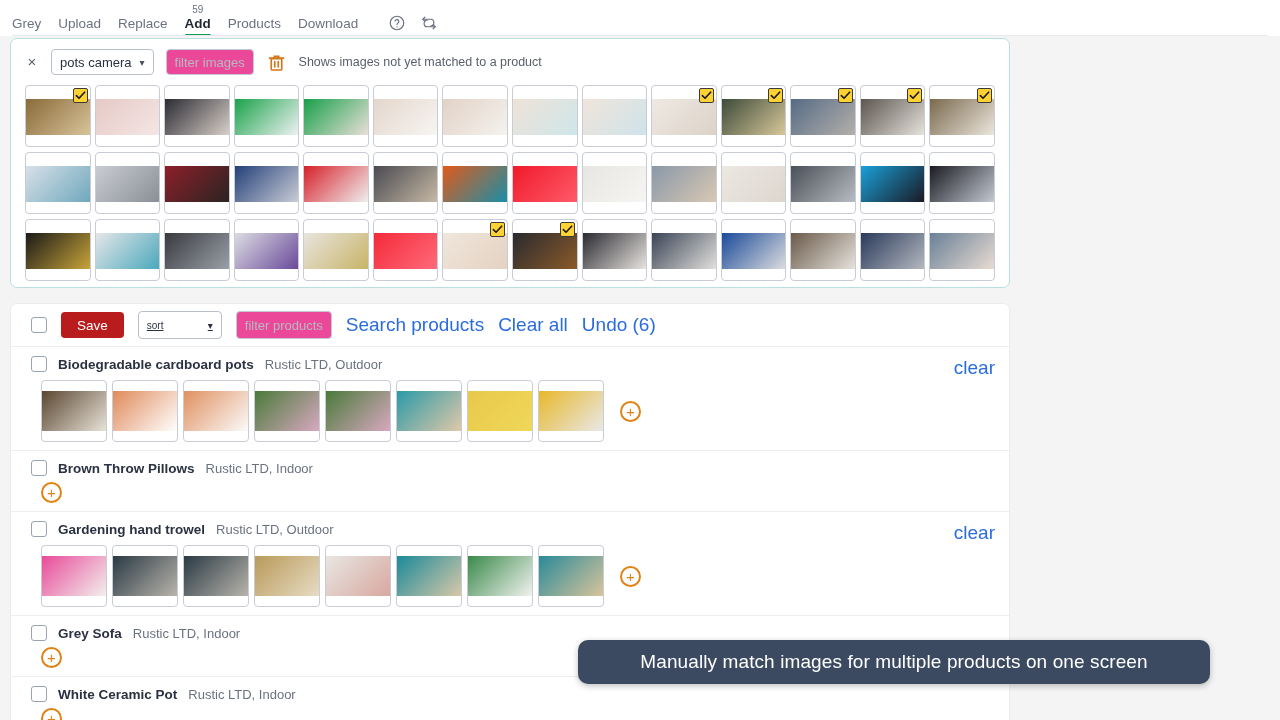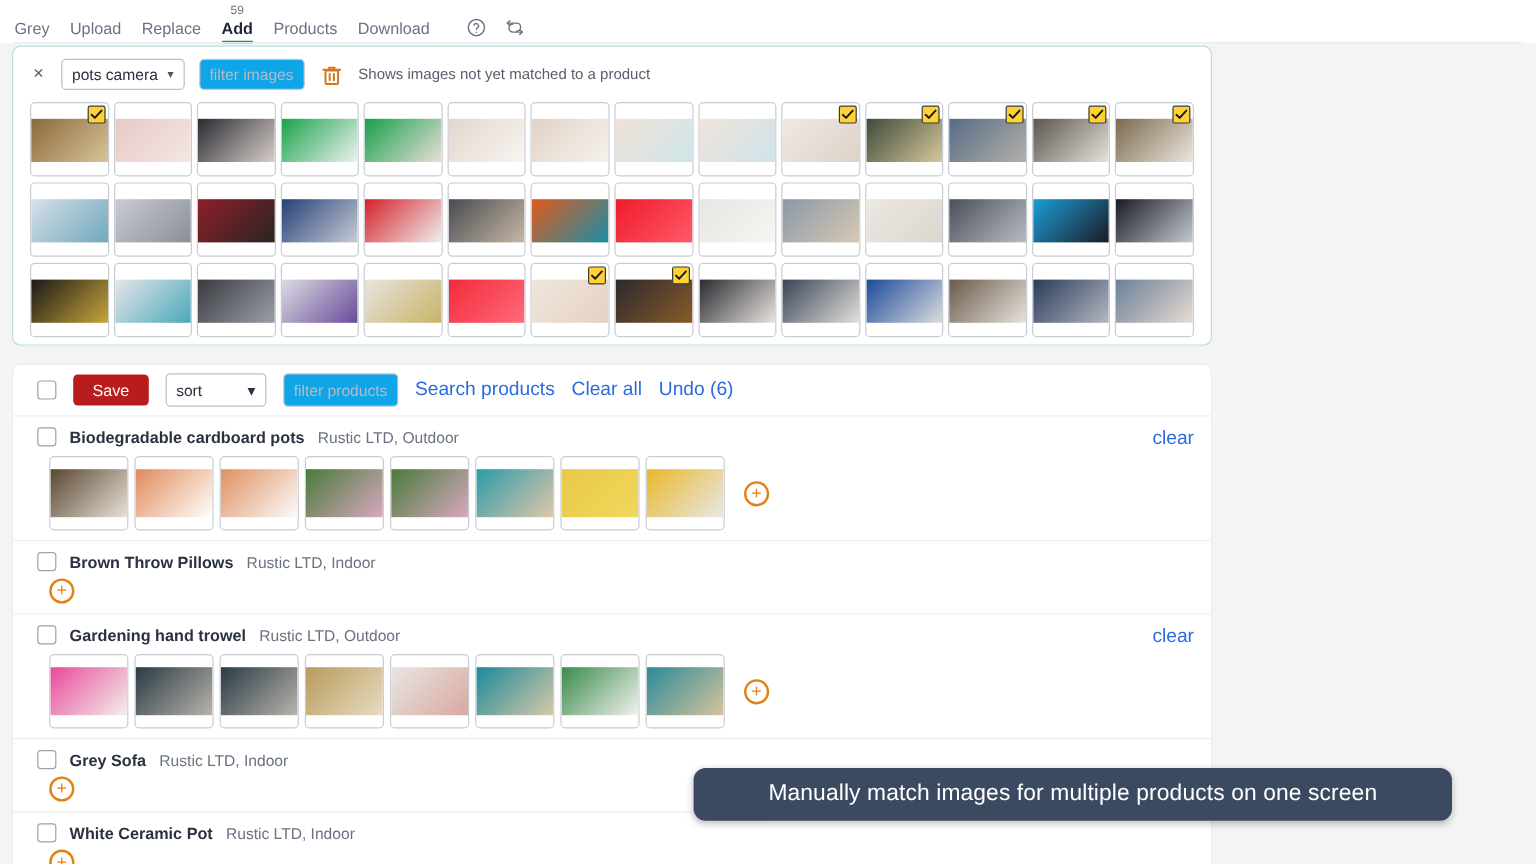--- a/index.html
+++ b/index.html
@@ -83,21 +83,21 @@
     font-size: 13px;
     color: #2a3140;
     cursor: pointer;
     min-width: 96px;
   }
   .select-box .caret { font-size: 10px; color:#4a5260; }
   .text-input {
     height: 26px;
     border: 1px solid #c3c9d4;
     border-radius: 4px;
-    background:#0ea5e9;
+    background:#ec4899;
     padding: 0 8px;
     font-size: 13px;
     color:#2a3140;
     font-family: "Liberation Sans", sans-serif;
     outline: none;
   }
   .text-input::placeholder { color:#b5bac3; }
   .trash-btn { cursor:pointer; display:flex; align-items:center; }
   .hint-text { font-size: 12.5px; color:#585f6b; }
 
@@ -162,23 +162,23 @@
     border-radius: 4px;
     padding: 0 16px;
     font-size: 13.5px;
     font-family: "Liberation Sans", sans-serif;
     cursor: pointer;
   }
   .sort-select {
     height: 28px; min-width: 84px;
     border: 1px solid #b9c0cc; border-radius: 4px;
     display:flex; align-items:center; justify-content:space-between;
-    padding: 0 8px; font-size: 13px; color:#2a3140; background:#fff; cursor:pointer;
-  }
-  .link { color:#2a6ce0; font-size:16px; cursor:pointer; }
+    padding: 0 8px; font-size: 10px; color:#2a3140; background:#fff; cursor:pointer;text-decoration:underline;
+  }
+  .link { color:#2a6ce0; font-size:19px; cursor:pointer; }
 
   .prod-row { border-top: 1px solid #eceef1; padding: 9px 0 8px 20px; }
   .prod-head { display:flex; align-items:center; gap:11px; position:relative; }
   .prod-title { font-size: 13.5px; font-weight: bold; color:#2a3140; }
   .prod-sub { font-size: 13px; color:#6a7280; }
   .prod-clear { position:absolute; right: 14px; top:1px; }
   .prod-thumbs { display:flex; align-items:center; gap:5px; margin: 8px 0 0 10px; }
   .pthumb {
     width: 66px; height: 62px;
     border: 1px solid #c8ccd4; border-radius: 4px;

